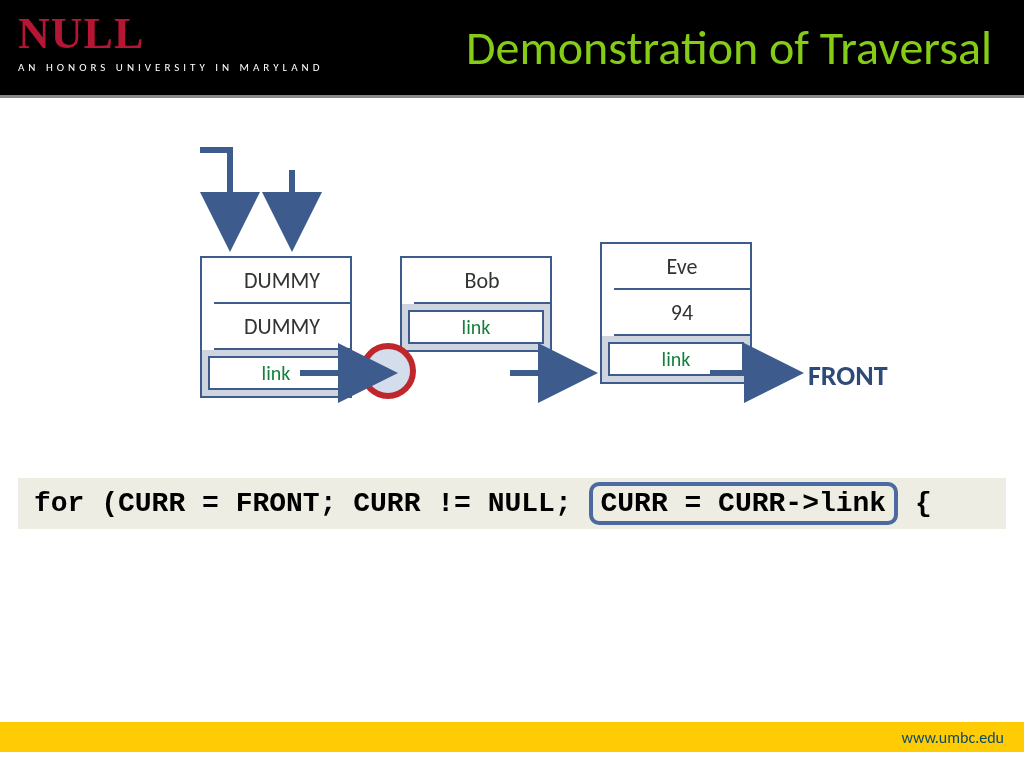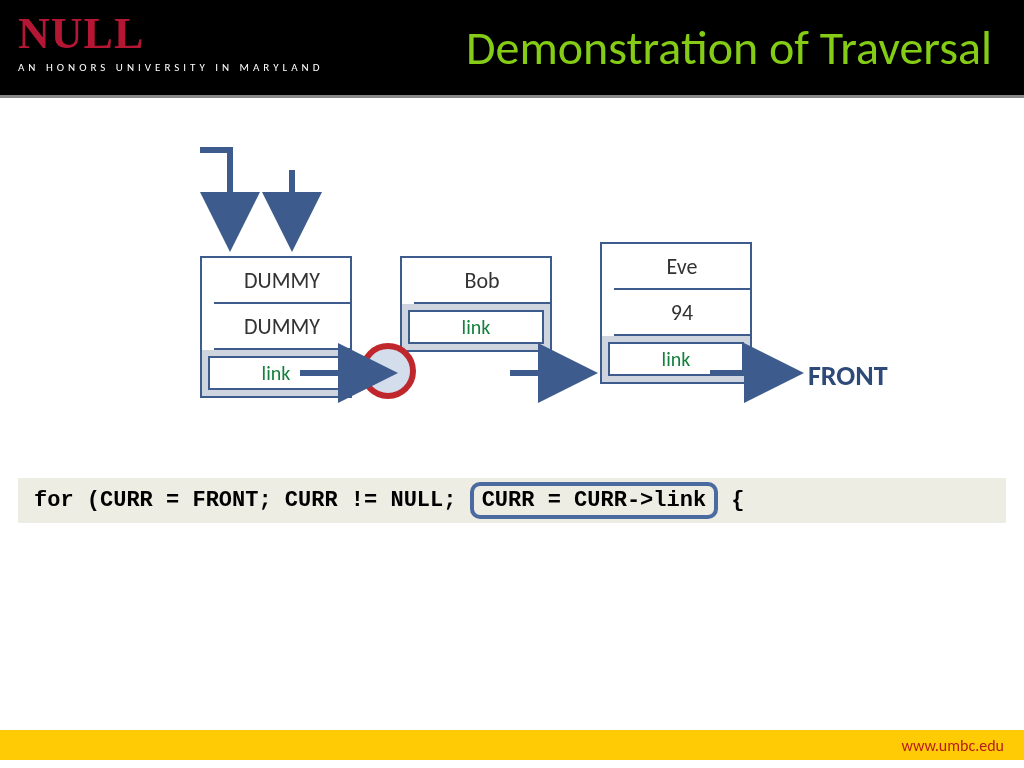--- a/index.html
+++ b/index.html
@@ -32,30 +32,30 @@
     background: #fff; border: 2px solid #3d5b8c; width: 136px; height: 34px;
     display: flex; align-items: center; justify-content: center;
   }
   .null-label { position: absolute; font-weight: bold; color: #2e4a78; font-size: 28px; }
   .highlight-circle {
     position: absolute; width: 56px; height: 56px; border: 6px solid #c0272d;
     border-radius: 50%; background: rgba(80,120,180,0.25);
   }
   .codeblock {
     position: absolute; left: 18px; right: 18px; background: #eeede3;
-    font-family: "Courier New", monospace; font-size: 22px; font-weight: bold;
+    font-family: "Courier New", monospace; font-size: 28px; font-weight: bold;
     padding: 10px 16px; color: #000;
   }
   .code-highlight {
     border: 4px solid #4a6aa0; border-radius: 10px; padding: 2px 8px;
   }
   .footer {
-    position: absolute; bottom: 8px; left: 0; right: 0; height: 30px;
+    position: absolute; bottom: 16px; left: 0; right: 0; height: 30px;
     background: #ffcb05; display: flex; align-items: center; justify-content: flex-end;
-    padding-right: 20px; color: #b91c1c; font-size: 16px; font-weight: 500;
+    padding-right: 20px; color: #0c4a6e; font-size: 16px; font-weight: 500;
   }
   .footer-line { position: absolute; bottom: 30px; left: 0; right: 0; height: 3px; background: #888; }
   svg.arrows { position: absolute; left: 0; top: 0; pointer-events: none; }
 </style>
 </head>
 <body>
 
 <div class="header">
   <div class="logo">
     <div class="logo-main">NULL</div>

